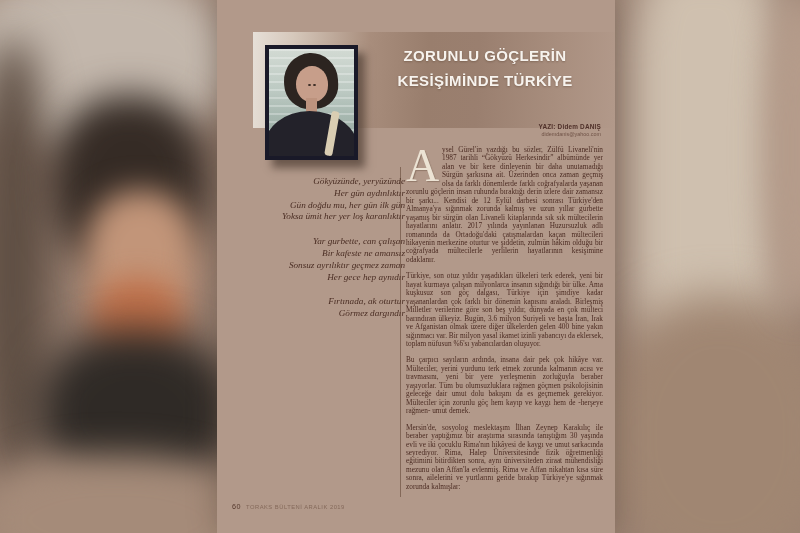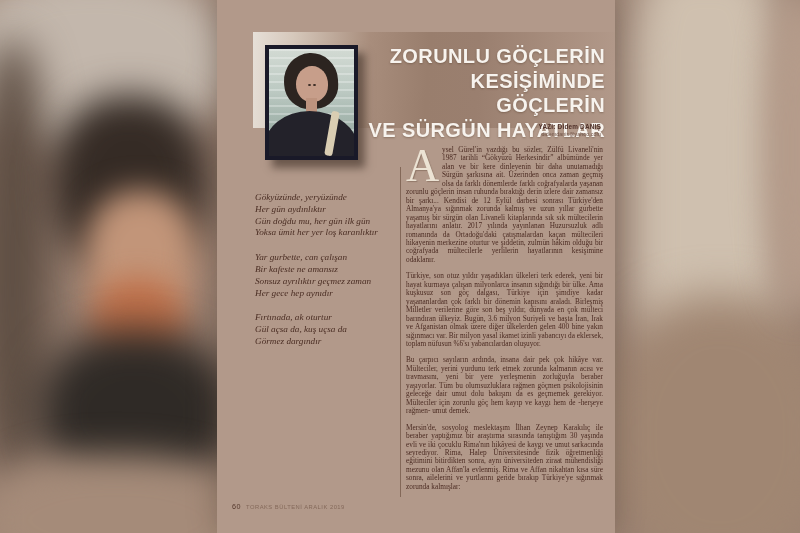--- a/index.html
+++ b/index.html
@@ -35,32 +35,32 @@
   .photo .face{position:absolute;left:32%;top:16%;width:37%;height:34%;background:#c79e8a;
          border-radius:50% 50% 46% 48%;}
   .photo .eye{position:absolute;width:3px;height:2px;background:#3a2a22;border-radius:50%;top:48%;}
   .photo .eye.l{left:38%;} .photo .eye.r{left:55%;}
   .photo .neck{position:absolute;left:44%;top:46%;width:13%;height:14%;background:#bd937e;}
   .photo .torso{position:absolute;left:-6%;bottom:-2%;width:112%;height:44%;background:#23222a;
          border-radius:48% 52% 0 0/78% 85% 0 0;}
   .photo .strap{position:absolute;right:22%;bottom:0;width:9%;height:42%;background:#d9cdb2;
          transform:rotate(10deg);border-radius:3px;}
   
-  .title{position:absolute;left:148px;right:10px;top:44px;text-align:right;
+  .title{position:absolute;left:148px;right:10px;top:44px;text-align:center;
          font-family:"Liberation Sans",sans-serif;font-weight:700;
-         font-size:20px;line-height:24.5px;color:#f7f3ee;letter-spacing:.4px;
+         font-size:15px;line-height:24.5px;color:#f7f3ee;letter-spacing:.4px;
          text-shadow:0 1px 2px rgba(70,45,30,.35);}
   
   .byline-wrap{position:absolute;right:14px;top:123px;text-align:right;
          font-family:"Liberation Sans",sans-serif;}
   .byline{font-size:6.4px;font-weight:700;color:#4f3029;letter-spacing:.2px;}
   .byline-email{font-size:5.4px;color:#6f5246;margin-top:1px;}
   
-  .poem{position:absolute;left:38px;top:192px;width:150px;color:#4a2d23;
-        font-style:italic;font-size:9.2px;line-height:11.8px;}
+  .poem{position:absolute;left:38px;top:176px;width:150px;color:#4a2d23;
+        font-style:italic;font-size:9.2px;line-height:11.8px;text-align:right;}
   .stanza{margin-bottom:13px;}
   
   .divider{position:absolute;left:183px;top:167px;width:1px;height:330px;background:rgba(92,63,48,.55);}
   
   .article{position:absolute;left:189px;top:146px;width:197px;color:#4b2b22;
         font-size:7.3px;line-height:8.45px;text-align:justify;}
   .article p{margin:0 0 8px 0;}
   .dropcap{float:left;font-size:46px;line-height:37px;height:36px;width:33px;
         color:#ece3d4;font-weight:400;margin:1px 3px 0 0;text-align:center;
         text-shadow:1px 1px 1px rgba(70,45,30,.3);}
@@ -98,22 +98,21 @@
         <div class="eye l"></div>
         <div class="eye r"></div>
       </div>
       <div class="neck"></div>
       <div class="torso"></div>
       <div class="strap"></div>
     </div>
 
     <div class="title">
       <div>ZORUNLU GÖÇLERİN</div>
-      <div>KESİŞİMİNDE GÖÇLERİN</div>
-      <div>VE SÜRGÜN HAYATLAR</div>
+      <div>KESİŞİMİNDE TÜRKİYE</div>
     </div>
 
     <div class="byline-wrap">
       <div class="byline">YAZI: Didem DANIŞ</div>
       <div class="byline-email">didemdanis@yahoo.com</div>
     </div>
 
     <div class="poem">
       <div class="stanza">
         <div>Gökyüzünde, yeryüzünde</div>
@@ -122,21 +121,20 @@
         <div>Yoksa ümit her yer loş karanlıktır</div>
       </div>
       <div class="stanza">
         <div>Yar gurbette, can çalışan</div>
         <div>Bir kafeste ne amansız</div>
         <div>Sonsuz ayrılıktır geçmez zaman</div>
         <div>Her gece hep aynıdır</div>
       </div>
       <div class="stanza">
         <div>Fırtınada, ak oturtur</div>
-        <div>Gül açsa da, kuş uçsa da</div>
         <div>Görmez dargındır</div>
       </div>
     </div>
 
     <div class="divider"></div>
 
     <div class="article">
       <p>
         <span class="dropcap">A</span><span>ysel Gürel'in yazdığı bu sözler, Zülfü Livaneli'nin 1987 tarihli “Gökyüzü Herkesindir” albümünde yer alan ve bir kere dinleyenin bir daha unutamadığı Sürgün şarkısına ait. Üzerinden onca zaman geçmiş olsa da farklı dönemlerde farklı coğrafyalarda yaşanan zorunlu göçlerin insan ruhunda bıraktığı derin izlere dair zamansız bir şarkı... Kendisi de 12 Eylül darbesi sonrası Türkiye'den Almanya'ya sığınmak zorunda kalmış ve uzun yıllar gurbette yaşamış bir sürgün olan Livaneli kitaplarında sık sık mültecilerin hayatlarını anlatır. 2017 yılında yayınlanan Huzursuzluk adlı romanında da Ortadoğu'daki çatışmalardan kaçan mültecileri hikayenin merkezine oturtur ve şiddetin, zulmün hâkim olduğu bir coğrafyada mültecilerle yerlilerin hayatlarının kesişimine odaklanır.</span>
       </p>

